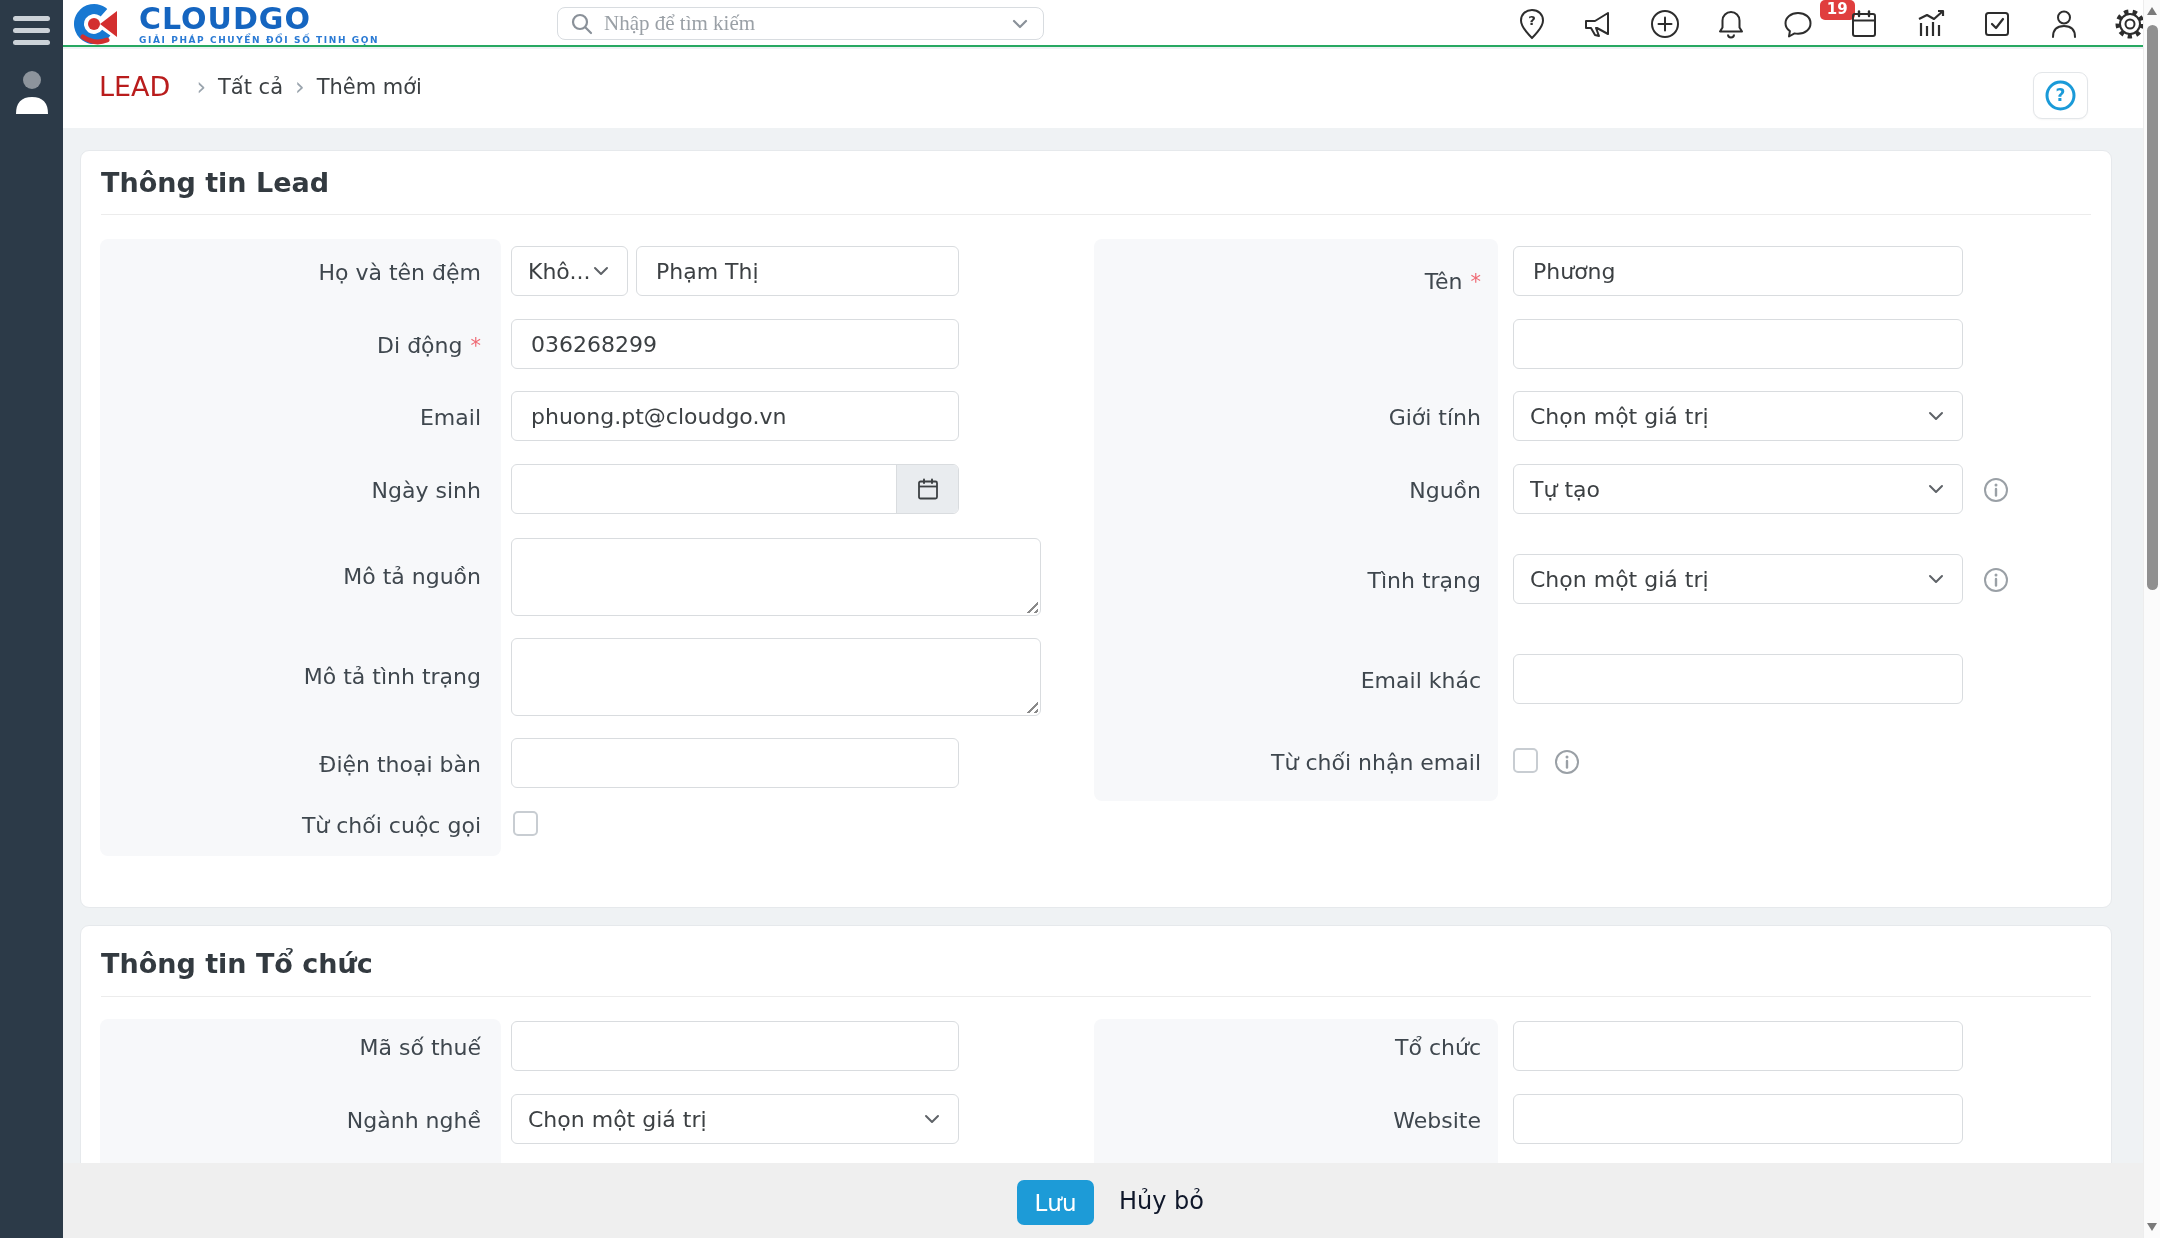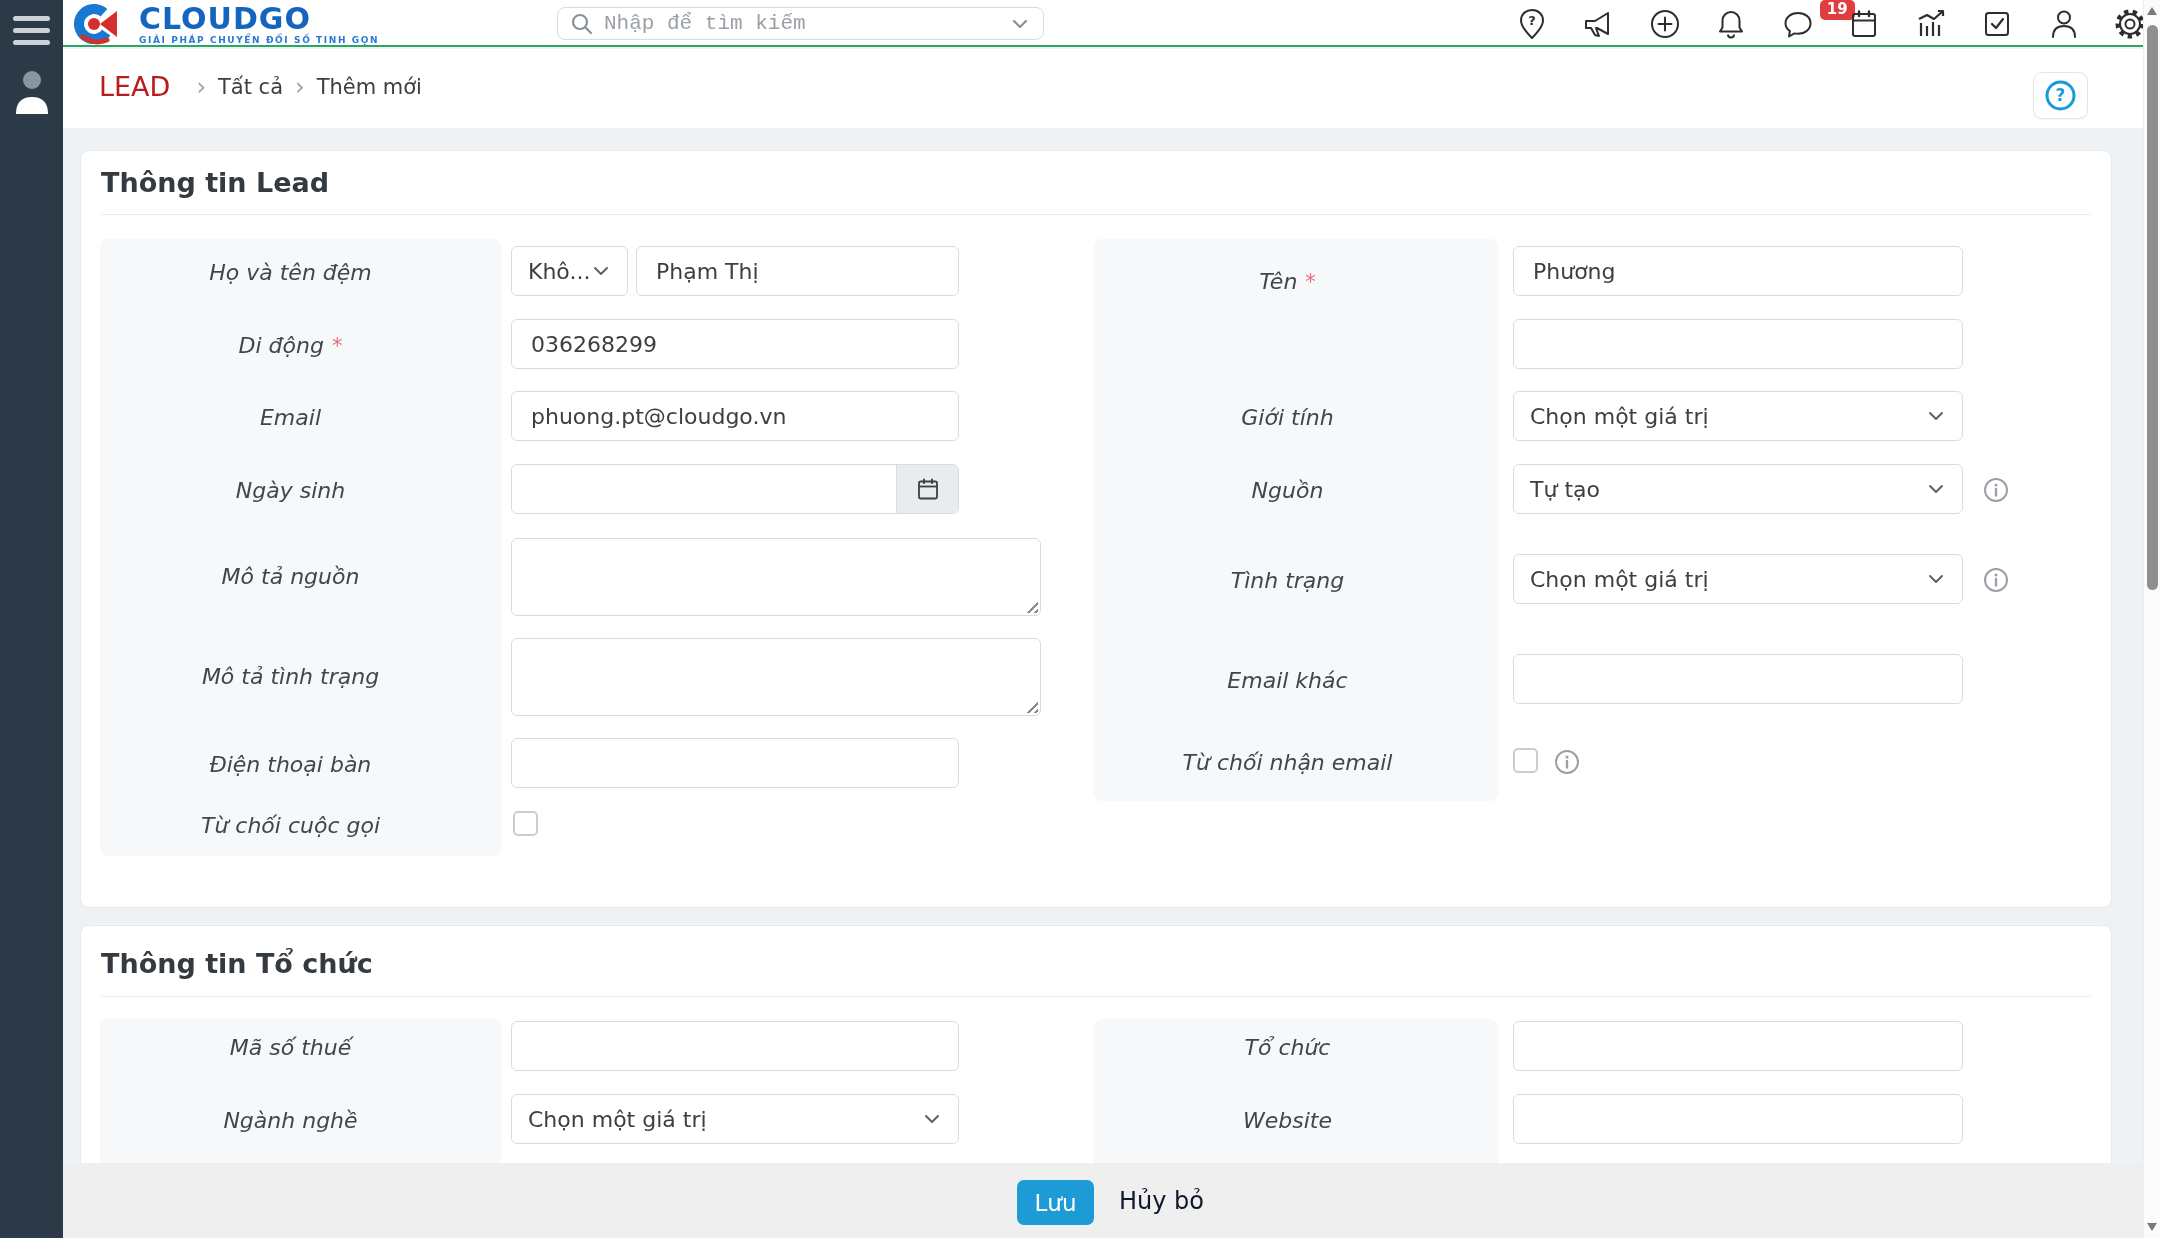--- a/index.html
+++ b/index.html
@@ -17,21 +17,21 @@
   .hamburger span { display:block; width:37px; height:5px; background:#ccd2d8; border-radius:2.5px; margin-bottom:7px; }
   .side-avatar { position:absolute; left:13px; top:68px; }
 
   
   .topbar { position:absolute; left:63px; top:0; width:2080px; height:47px; background:#ffffff; border-bottom:2px solid #28a862; z-index:60; }
   .logo { position:absolute; left:10px; top:2px; display:flex; align-items:center; }
   .logo-text { margin-left:8px; }
   .logo-title { font-size:30px; font-weight:bold; color:#1565c0; letter-spacing:1px; line-height:30px; }
   .logo-tagline { font-size:9px; font-weight:bold; color:#2a7ad4; letter-spacing:1.6px; margin-top:1px; }
   .search { position:absolute; left:494px; top:7px; width:487px; height:33px; border:1px solid #d8dce0; border-radius:8px; display:flex; align-items:center; padding:0 12px; background:#fff; }
-  .search input { border:none; outline:none; flex:1; font-size:21px; color:#3c4043; background:transparent; margin-left:10px; font-family:Liberation Mono, monospace; }
+  .search input { border:none; outline:none; flex:1; font-size:21px; color:#3c4043; background:transparent; margin-left:10px; font-family:Liberation Serif, serif; }
   .search input::placeholder { color:#9aa0a6; }
   .topbar-icons { position:absolute; left:1452px; top:7px; width:632px; height:34px; display:flex; justify-content:space-between; align-items:center; }
   .tico { position:relative; width:34px; height:34px; display:flex; align-items:center; justify-content:center; cursor:pointer; }
   .badge { position:absolute; top:-7px; left:19px; background:#e03e3e; color:#fff; font-size:15px; font-weight:bold; border-radius:5px; padding:1px 7px 2px; line-height:17px;margin-left:20px; }
 
   
   .crumbbar { position:absolute; left:63px; top:49px; width:2080px; height:79px; background:#fff; z-index:5; }
   .crumbs { position:absolute; left:36px; top:22px; display:flex; align-items:center; }
   .bc-module { font-size:27px; color:#b91c1c; margin-right:14px; cursor:pointer; }
   .bc-sep { font-size:24px; color:#9aa4ad; margin:0 12px; }
@@ -40,21 +40,21 @@
 
   
   .page { position:absolute; left:63px; top:128px; width:2080px; height:1110px; background:#eff2f4; }
   .card { position:absolute; background:#fff; border:1px solid #e6e9ec; border-radius:9px; }
   .card1 { left:17px; top:22px; width:2032px; height:758px; }
   .card2 { left:17px; top:797px; width:2032px; height:470px; }
   .card-title { position:absolute; left:20px; font-size:27px; font-weight:bold; color:#333a40; }
   .card-rule { position:absolute; left:20px; right:20px; height:1px; background:#ececec; }
   .panel { position:absolute; background:#f7f8fa; border-radius:8px; }
 
-  .lbl { position:absolute; font-size:22px; color:#3f474e; text-align:center; line-height:30px; height:30px; white-space:nowrap;font-style:italic; }
+  .lbl { position:absolute; font-size:22px; color:#3f474e; text-align:right; line-height:30px; height:30px; white-space:nowrap; }
   .req { color:#ef6a74; margin-left:8px; font-size:21px; }
 
   .input, .select, .textarea { position:absolute; background:#fff; border:1px solid #d9dcdf; border-radius:6px; font-size:22px; color:#3c4043; }
   .input { height:50px; padding:0 19px; font-family:inherit; line-height:48px; }
   input.input { outline:none; }
   .select { height:50px; display:flex; align-items:center; padding:0 16px; cursor:pointer; }
   .select .sel-text { flex:1; overflow:hidden; white-space:nowrap; text-overflow:ellipsis; }
   .textarea { height:78px; resize:none; font-family:inherit; padding:8px 14px; outline:none; }
   .resize-grip { position:absolute; width:15px; height:15px; background:repeating-linear-gradient(135deg, transparent 0 3px, #8a8a8a 3px 5px); clip-path:polygon(100% 0, 100% 100%, 0 100%); pointer-events:none; }
   .date-addon { position:absolute; top:0; right:0; width:62px; height:48px; background:#e9ecef; border-left:1px solid #d9dcdf; border-radius:0 5px 5px 0; display:flex; align-items:center; justify-content:center; cursor:pointer; }

